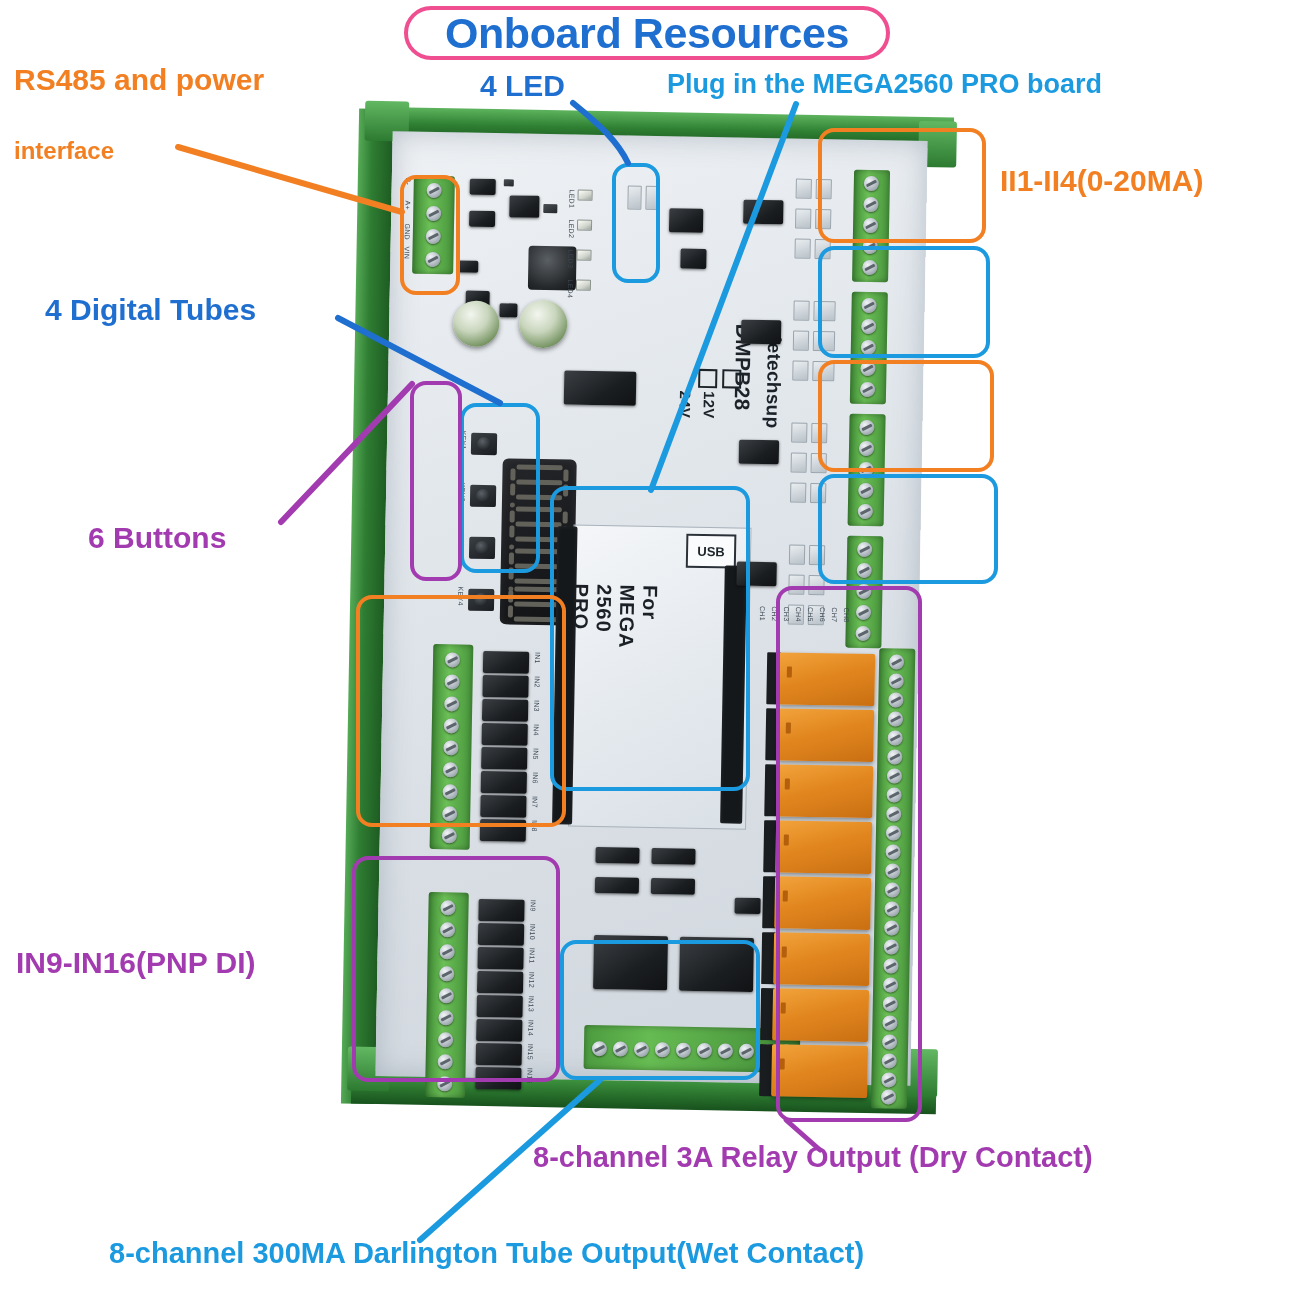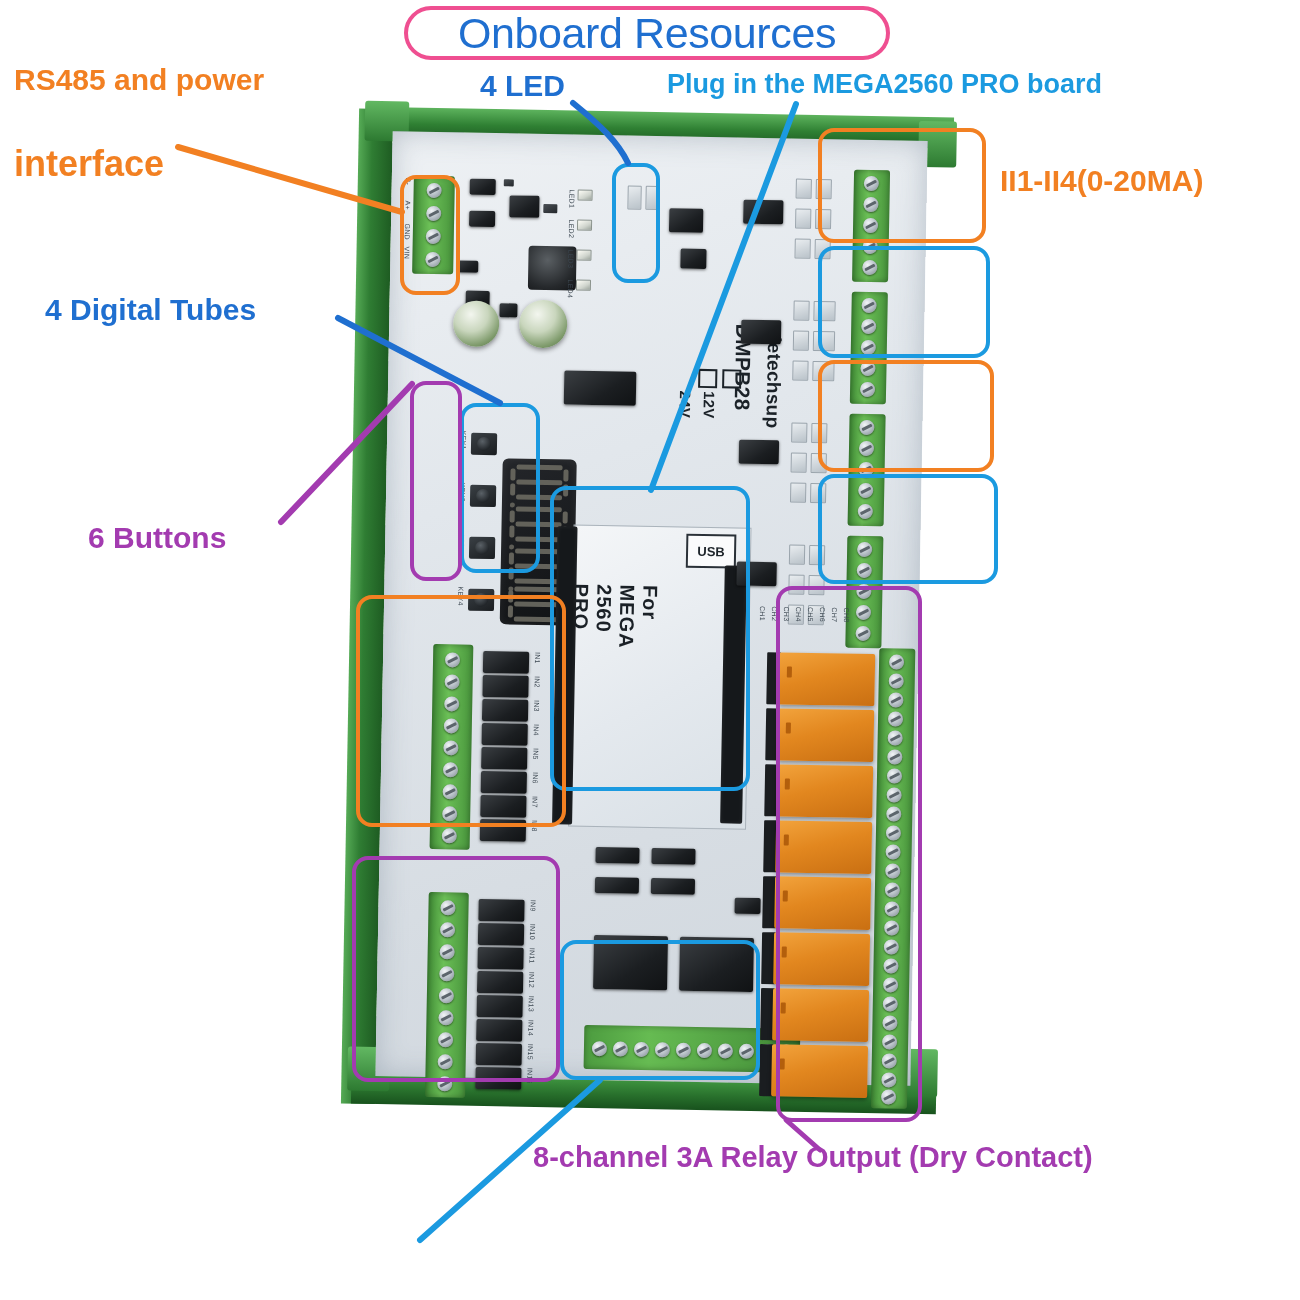--- a/index.html
+++ b/index.html
@@ -8,21 +8,21 @@
 
   #root{position:absolute;left:0;top:0;width:1300px;height:1300px;}
 
   
   .anno{position:absolute;font-weight:bold;white-space:pre;line-height:1.22;}
 
   
   #title-wrap{position:absolute;left:404px;top:6px;width:486px;height:54px;
      border:4px solid #ef4f91;border-radius:28px;box-sizing:border-box;
      display:flex;align-items:center;justify-content:center;}
-  #title-text{font-size:43px;font-weight:normal;color:#1f6fd0;letter-spacing:-0.4px;}
+  #title-text{font-size:43px;font-weight:bold;color:#1f6fd0;letter-spacing:-0.4px;}
 
   
   #board{position:absolute;left:350px;top:100px;width:600px;height:1020px;
      transform:rotate(1.05deg);transform-origin:50% 50%;}
 
   
   .rail{position:absolute;background:linear-gradient(180deg,#3f9a3f,#2e7d32 45%,#1f5e23);}
   #rail-left{left:0;top:14px;width:34px;height:995px;
      background:linear-gradient(90deg,#56ab56,#2f7d33 40%,#1e5c22);}
   #rail-top{left:20px;top:12px;width:575px;height:30px;
@@ -466,27 +466,29 @@
     <path d="M338,318 L500,403" stroke="#1f6fd0" stroke-width="6" fill="none" stroke-linecap="round"></path>
 
     <path d="M281,522 L412,384" stroke="#a33bb0" stroke-width="6" fill="none" stroke-linecap="round"></path>
 
     <path d="M786,1120 L820,1150" stroke="#a33bb0" stroke-width="5" fill="none" stroke-linecap="round"></path>
 
     <path d="M600,1080 L420,1240" stroke="#1b9ae0" stroke-width="6" fill="none" stroke-linecap="round"></path>
   </svg>
 
   <div class="anno" style="left:14px;top:62px;font-size:30px;color:#f28022;">RS485 and power</div>
-  <div class="anno" style="left:14px;top:142px;font-size:36px;color:#f28022;">interface</div>
+  <div class="anno" style="left:14px;top:136px;font-size:24px;color:#f28022;">interface</div>
 
   <div class="anno" style="left:480px;top:68px;font-size:30px;color:#1f6fd0;">4 LED</div>
 
   <div class="anno" style="left:667px;top:68px;font-size:27px;color:#1b9ae0;">Plug in the MEGA2560 PRO board</div>
 
   <div class="anno" style="left:1000px;top:163px;font-size:30px;color:#f28022;">II1-II4(0-20MA)</div>
 
   <div class="anno" style="left:45px;top:292px;font-size:30px;color:#1f6fd0;">4 Digital Tubes</div>
   <div class="anno" style="left:88px;top:520px;font-size:30px;color:#a33bb0;">6 Buttons</div>
 
+  <div class="anno" style="left:16px;top:945px;font-size:30px;color:#a33bb0;">IN9-IN16(PNP DI)</div>
 
   <div class="anno" style="left:533px;top:1140px;font-size:29px;color:#a33bb0;">8-channel 3A Relay Output (Dry Contact)</div>
+  <div class="anno" style="left:109px;top:1236px;font-size:29px;color:#1b9ae0;">8-channel 300MA Darlington Tube Output(Wet Contact)</div>
 
 </div>
 
 </body></html>

